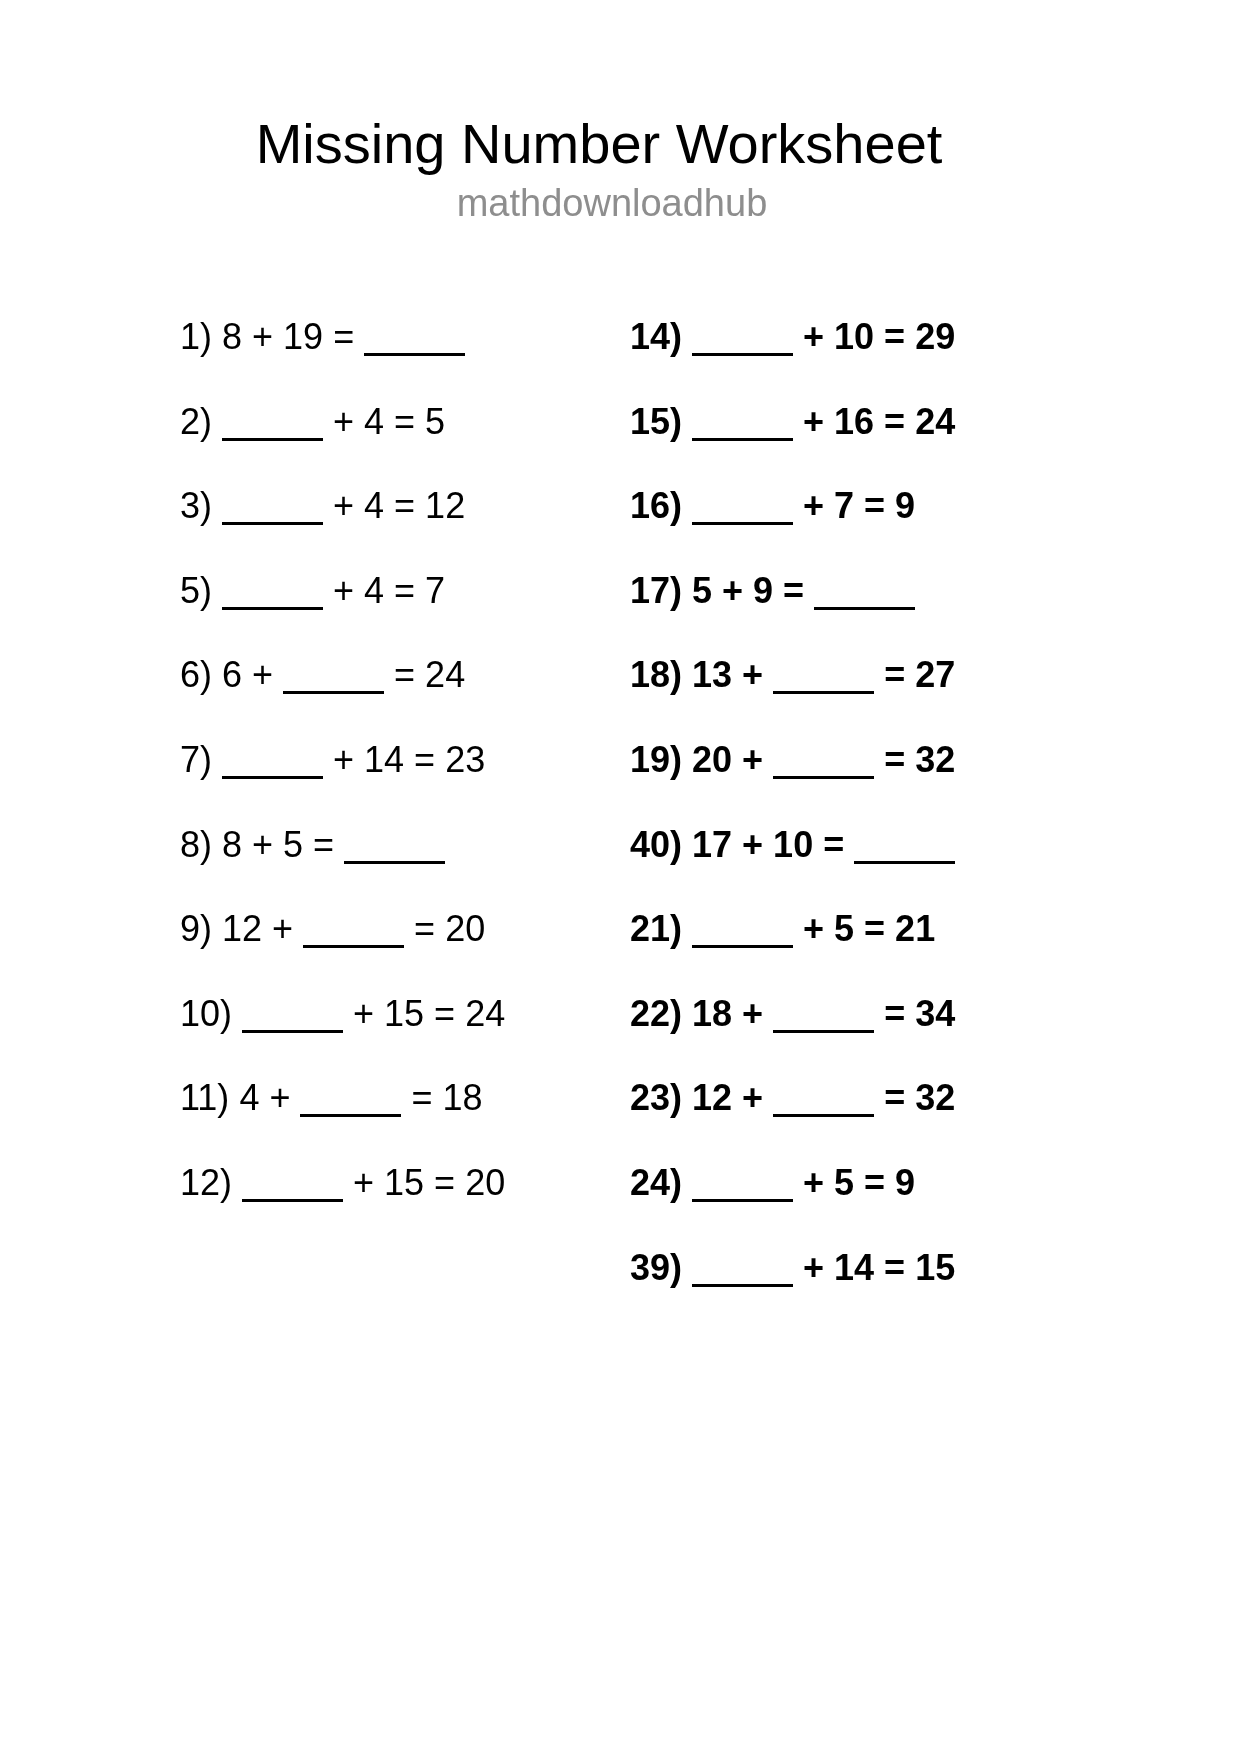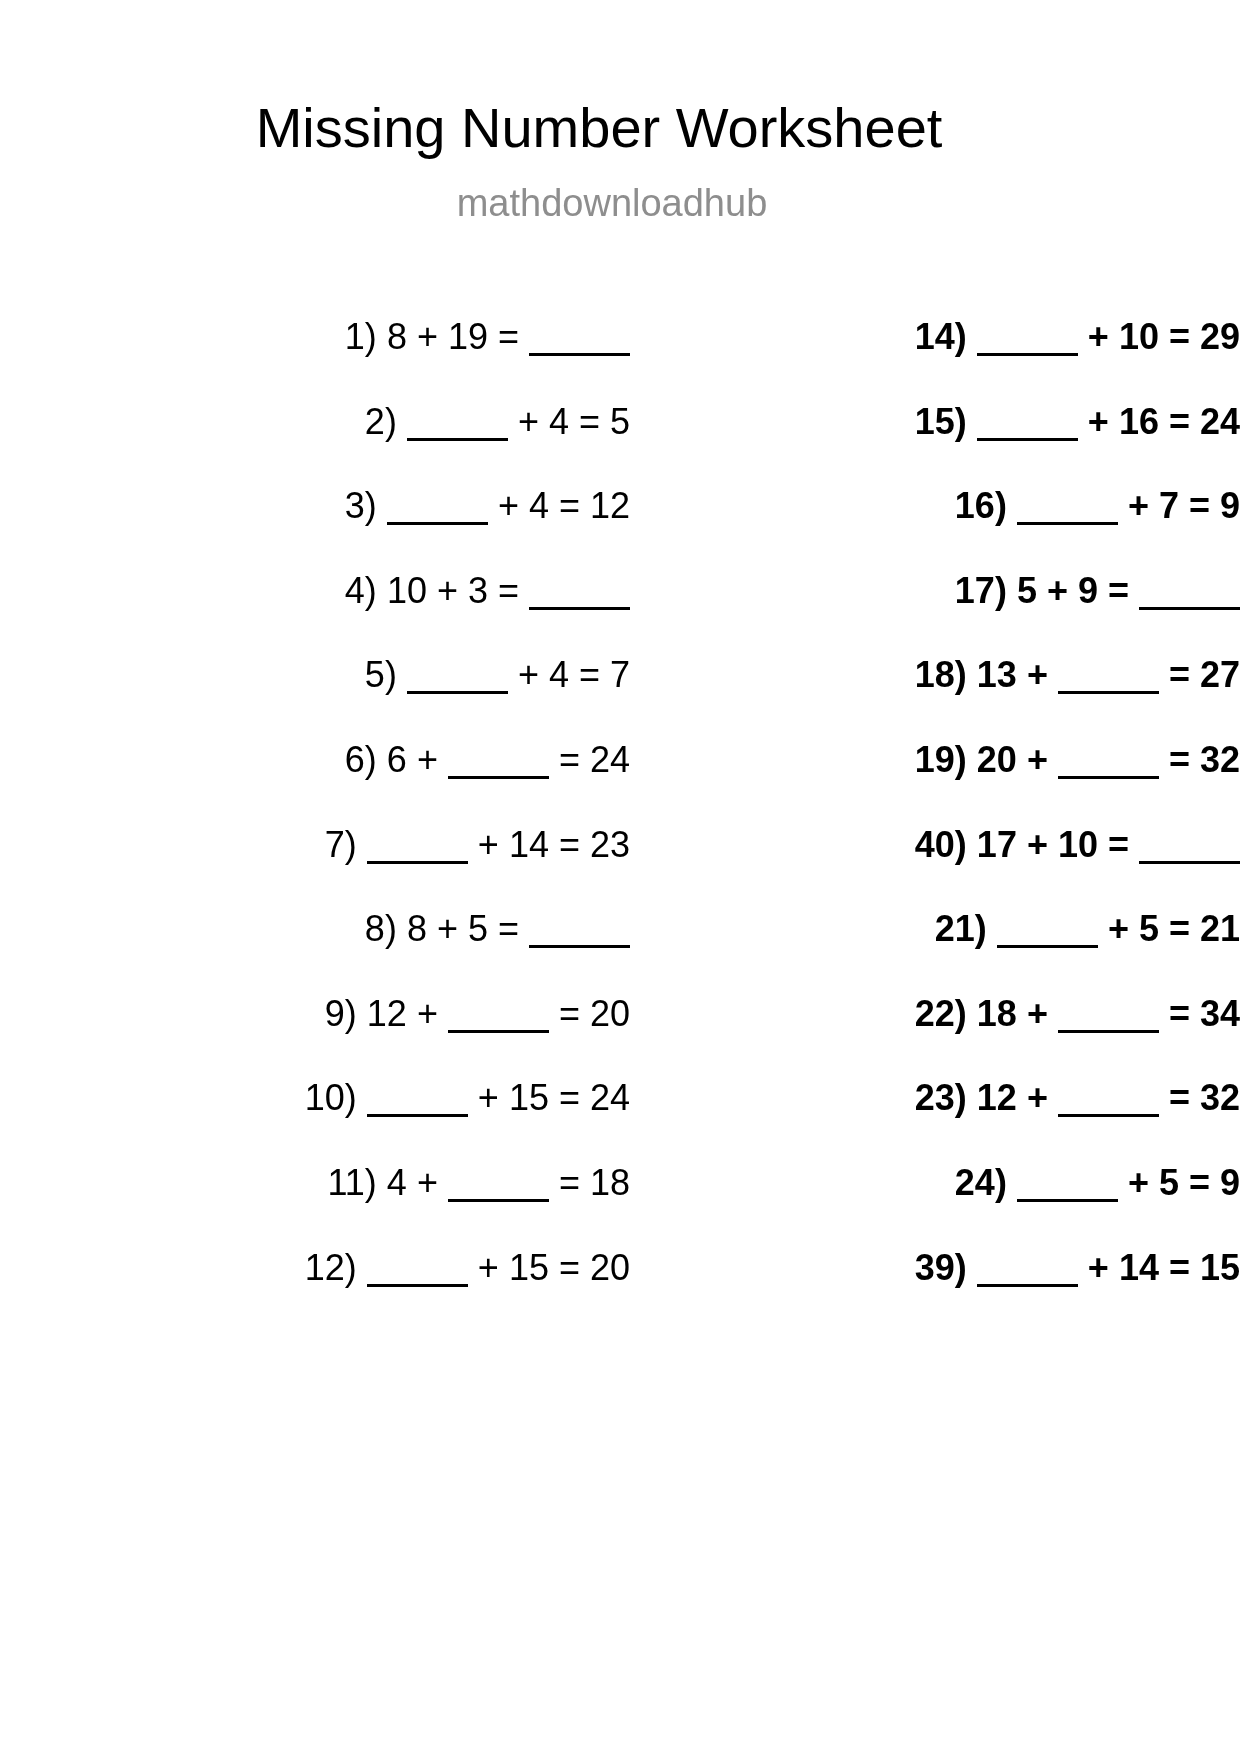--- a/index.html
+++ b/index.html
@@ -10,21 +10,21 @@
     background: #ffffff;
     font-family: "Liberation Sans", sans-serif;
     color: #000000;
     overflow: hidden;
   }
   .title {
     position: absolute;
     top: 100px;
     left: 0;
     right: 42px;
-    margin: 0;
+    margin: 16px;
     text-align: center;
     font-size: 56px;
     font-weight: 400;
     line-height: 1;
     white-space: nowrap;
   }
   .subtitle {
     position: absolute;
     top: 172px;
     left: 0;
@@ -44,42 +44,40 @@
     align-items: flex-start;
   }
   .col { display: block; }
   .col-left { width: 450px; flex: 0 0 450px; }
   .col-right { flex: 1 1 auto; font-weight: bold; }
   .problem-row {
     height: 84.6px;
     line-height: 84.6px;
     font-size: 36px;
     white-space: nowrap;
-    text-align: right;
   }
   .blank {
     display: inline-block;
     width: 101px;
     height: 0;
     border-bottom: 3.5px solid currentColor;
     transform: translateY(7px);
   }
 </style>
 </head>
 <body>
 
 <div class="page" style="background: rgb(255, 255, 255); color: rgb(0, 0, 0);">
   <h1 class="title">Missing Number Worksheet</h1>
   <div class="subtitle" style="color: rgb(142, 142, 142); margin-top: 12px;">mathdownloadhub</div>
   <div class="problems">
     <div class="col col-left">
         <div class="problem-row"><span>1)</span> <span>8 + 19 = <span class="blank"></span></span></div>
         <div class="problem-row"><span>2)</span> <span><span class="blank"></span> + 4 = 5</span></div>
         <div class="problem-row"><span>3)</span> <span><span class="blank"></span> + 4 = 12</span></div>
-        <div class="problem-row"><span>4)</span> <span>10 + 3 = <span class="blank"></span></span></div>
         <div class="problem-row"><span>5)</span> <span><span class="blank"></span> + 4 = 7</span></div>
         <div class="problem-row"><span>6)</span> <span>6 + <span class="blank"></span> = 24</span></div>
         <div class="problem-row"><span>7)</span> <span><span class="blank"></span> + 14 = 23</span></div>
         <div class="problem-row"><span>8)</span> <span>8 + 5 = <span class="blank"></span></span></div>
         <div class="problem-row"><span>9)</span> <span>12 + <span class="blank"></span> = 20</span></div>
         <div class="problem-row"><span>10)</span> <span><span class="blank"></span> + 15 = 24</span></div>
         <div class="problem-row"><span>11)</span> <span>4 + <span class="blank"></span> = 18</span></div>
         <div class="problem-row"><span>12)</span> <span><span class="blank"></span> + 15 = 20</span></div>
       </div>
     <div class="col col-right">

